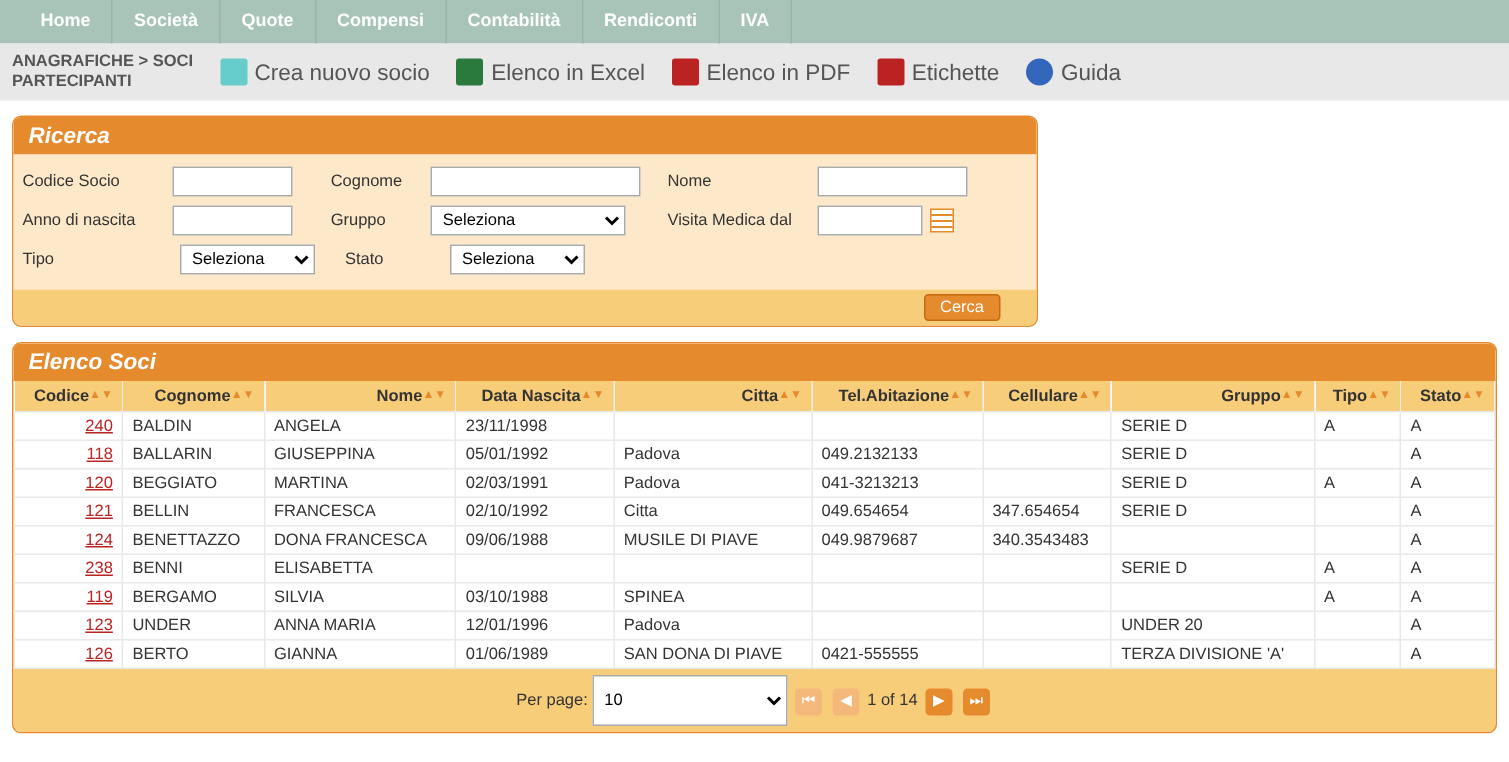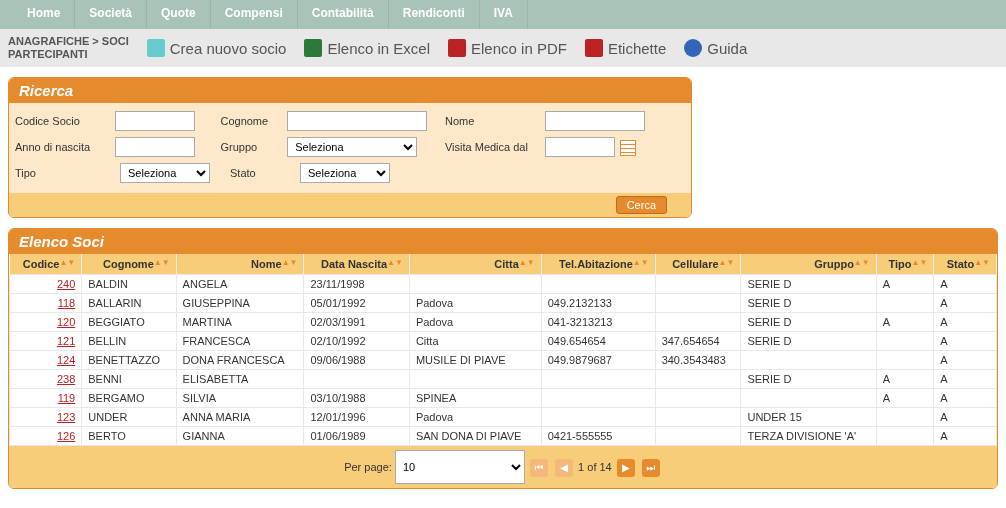--- a/index.html
+++ b/index.html
@@ -225,21 +225,21 @@
           <td>A</td>
         </tr>
         <tr>
           <td class="code"><a href="#">123</a></td>
           <td>UNDER</td>
           <td>ANNA MARIA</td>
           <td>12/01/1996</td>
           <td>Padova</td>
           <td></td>
           <td></td>
-          <td>UNDER 15</td>
+          <td>UNDER 20</td>
           <td></td>
           <td>A</td>
         </tr>
         <tr>
           <td class="code"><a href="#">126</a></td>
           <td>BERTO</td>
           <td>GIANNA</td>
           <td>01/06/1989</td>
           <td>SAN DONA DI PIAVE</td>
           <td>0421-555555</td>

